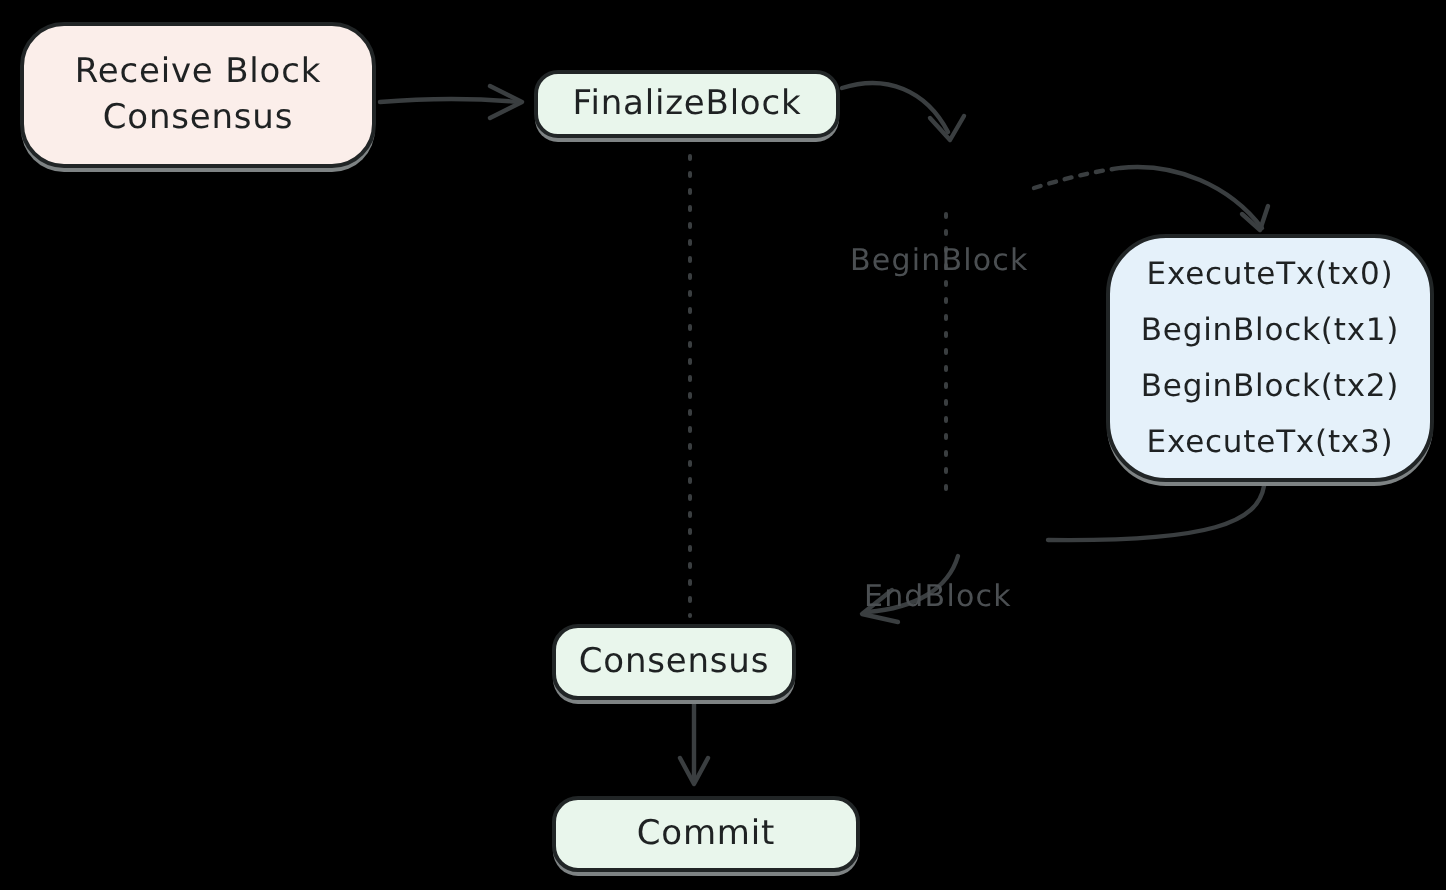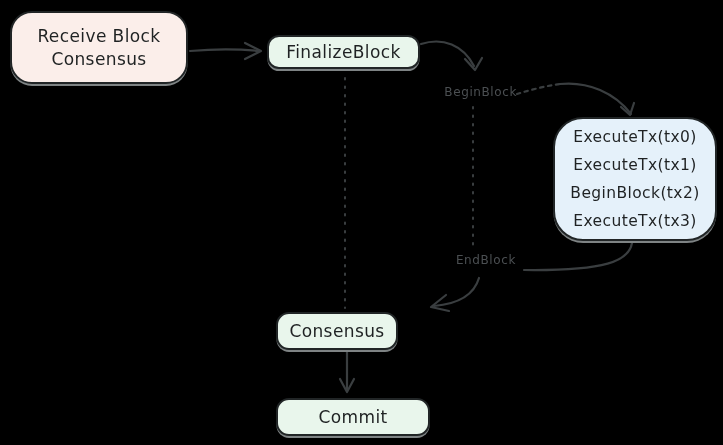--- a/index.html
+++ b/index.html
@@ -76,24 +76,25 @@
   }
   .node-commit {
     left: 276px; top: 398px; width: 154px; height: 38px;
     background: var(--green-fill, #e9f6ec);
     border-radius: 13px;
     font-size: 17px;
   }
   .edge-label {
     position: absolute;
     color: var(--label-text, #4b4f52);
-    font-size: 12px;
+    font-size: 15px;
     letter-spacing: 0.6px;
-    text-align: right;
+    text-align: left;
     white-space: nowrap;
+    margin-top: 36px;
   }
   .label-beginblock { left: 425px; top: 85px; width: 92px; }
   .label-endblock   { left: 432px; top: 253px; width: 84px; }
 </style>
 </head>
 <body>
 
 <div class="canvas">
 
   <svg class="edges-svg" viewBox="0 0 723 445">
@@ -125,21 +126,21 @@
     <span>Receive Block</span>
     <span>Consensus</span>
   </div>
 
   <div class="node node-finalize">
     <span>FinalizeBlock</span>
   </div>
 
   <div class="node node-execute">
     <div>ExecuteTx(tx0)</div>
-    <div>ExecuteTx(tx1)</div>
+    <div>BeginBlock(tx1)</div>
     <div>BeginBlock(tx2)</div>
     <div>ExecuteTx(tx3)</div>
   </div>
 
   <div class="node node-consensus">
     <span>Consensus</span>
   </div>
 
   <div class="node node-commit">
     <span>Commit</span>

